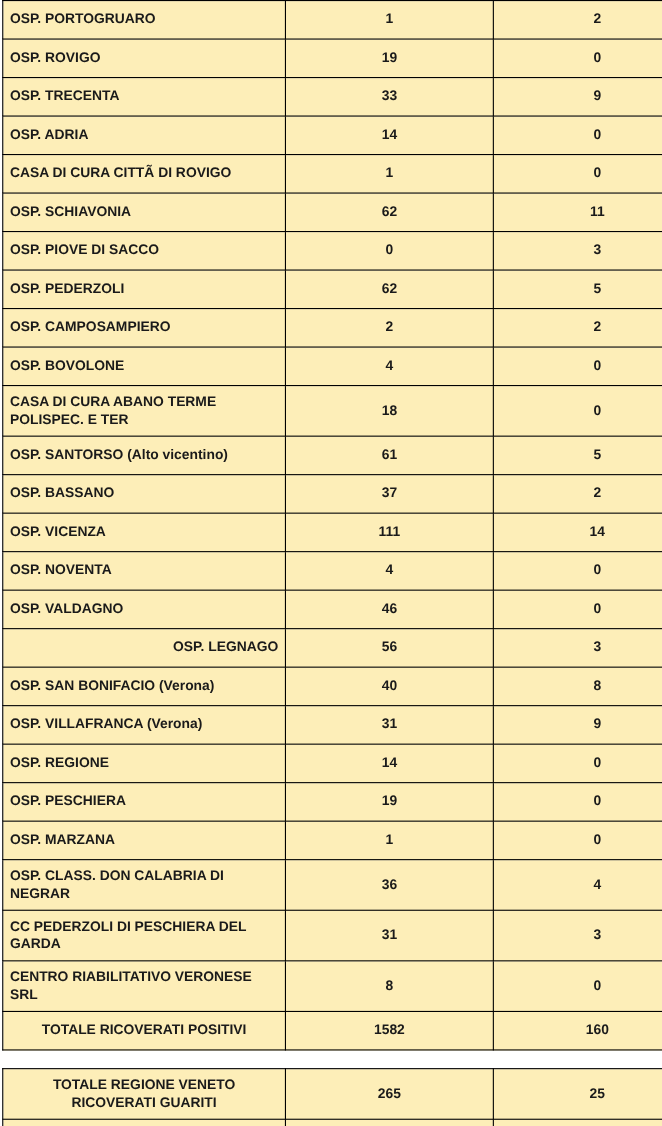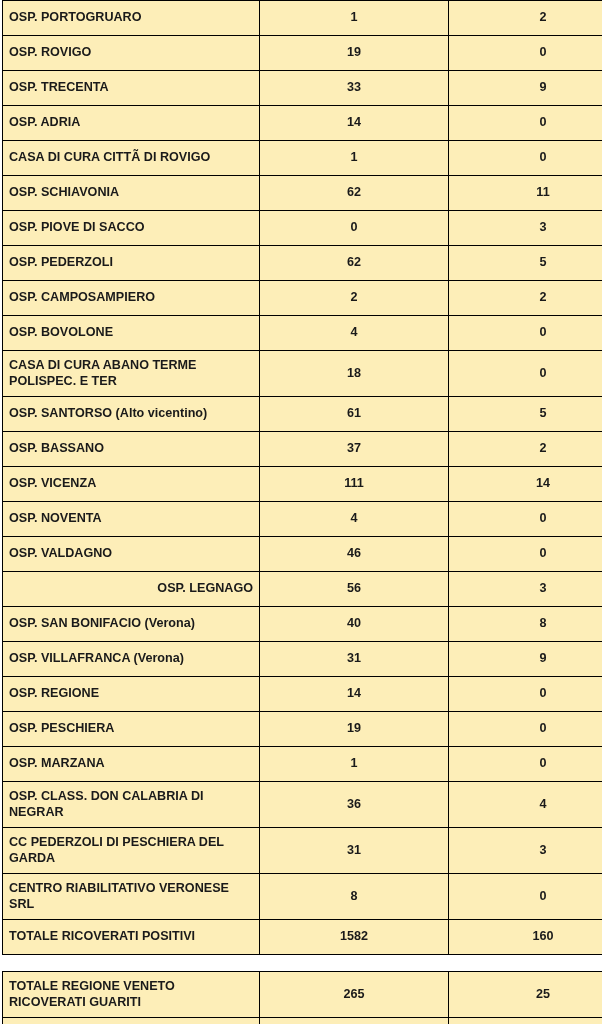--- a/index.html
+++ b/index.html
@@ -38,20 +38,21 @@
   td.label {
     width: 244px;
     text-align: left;
   }
   td.num {
     width: 176px;
     text-align: center;
   }
   td.total {
     background: #fbdd8a;
+    text-align: center;
   }
   td.label.italic {
     text-align: right;
   }
   .spacer {
     height: 16px;
     width: 602px;
   }
   .two-line {
     height: 46px;

